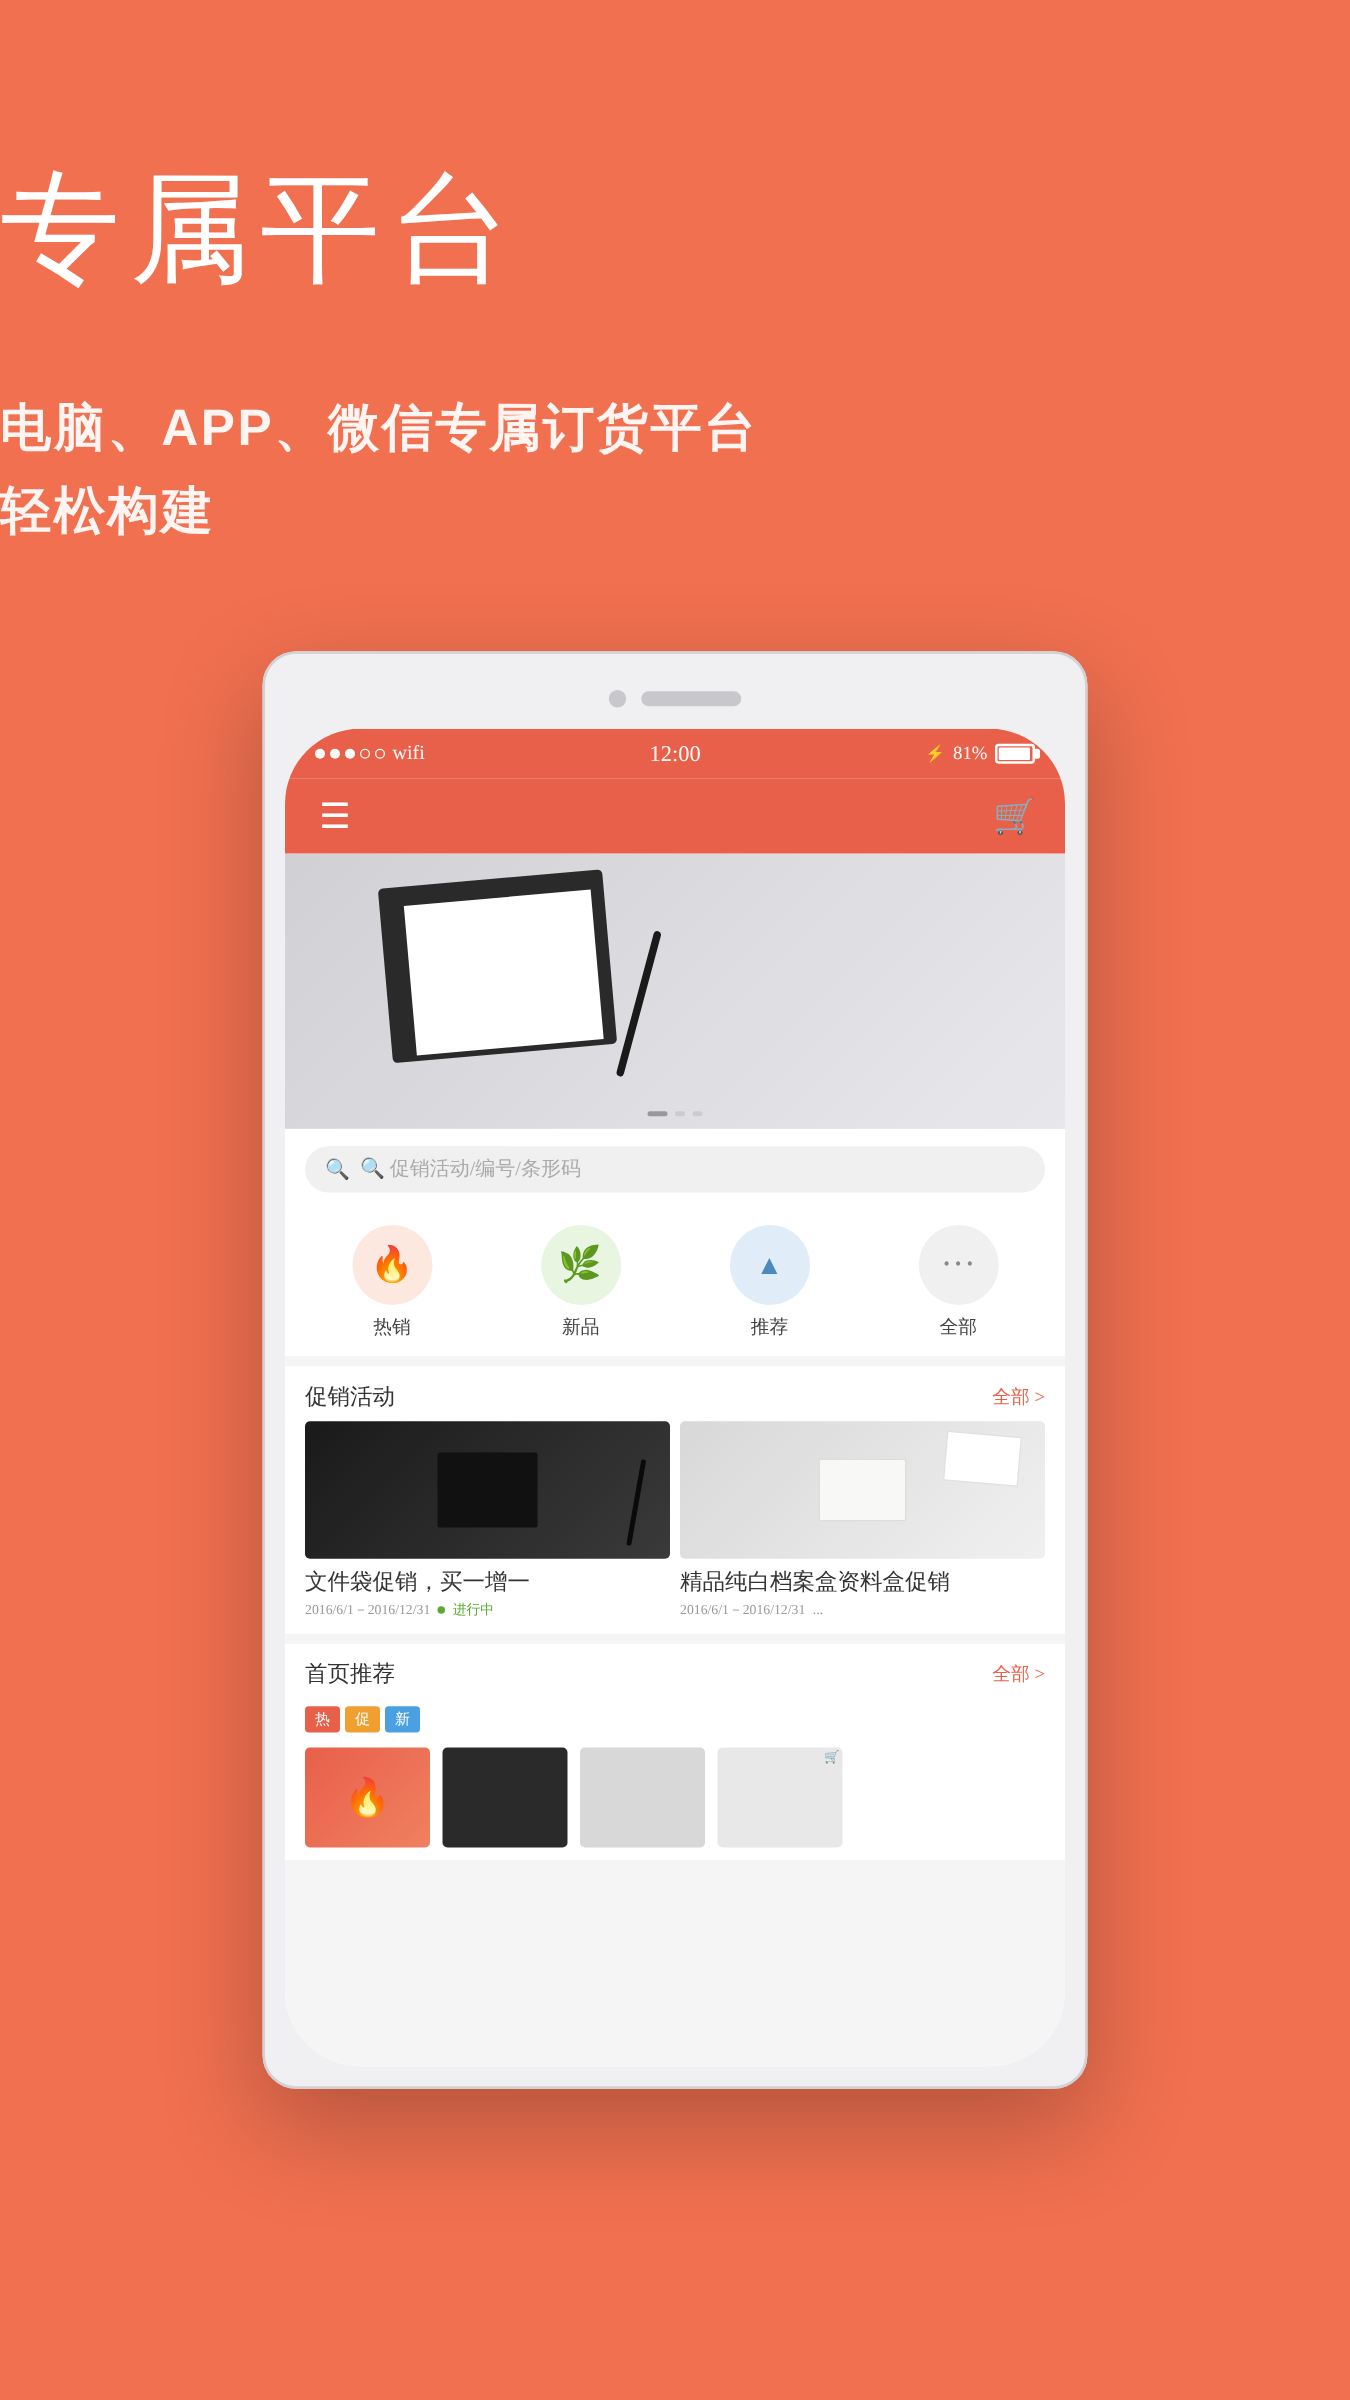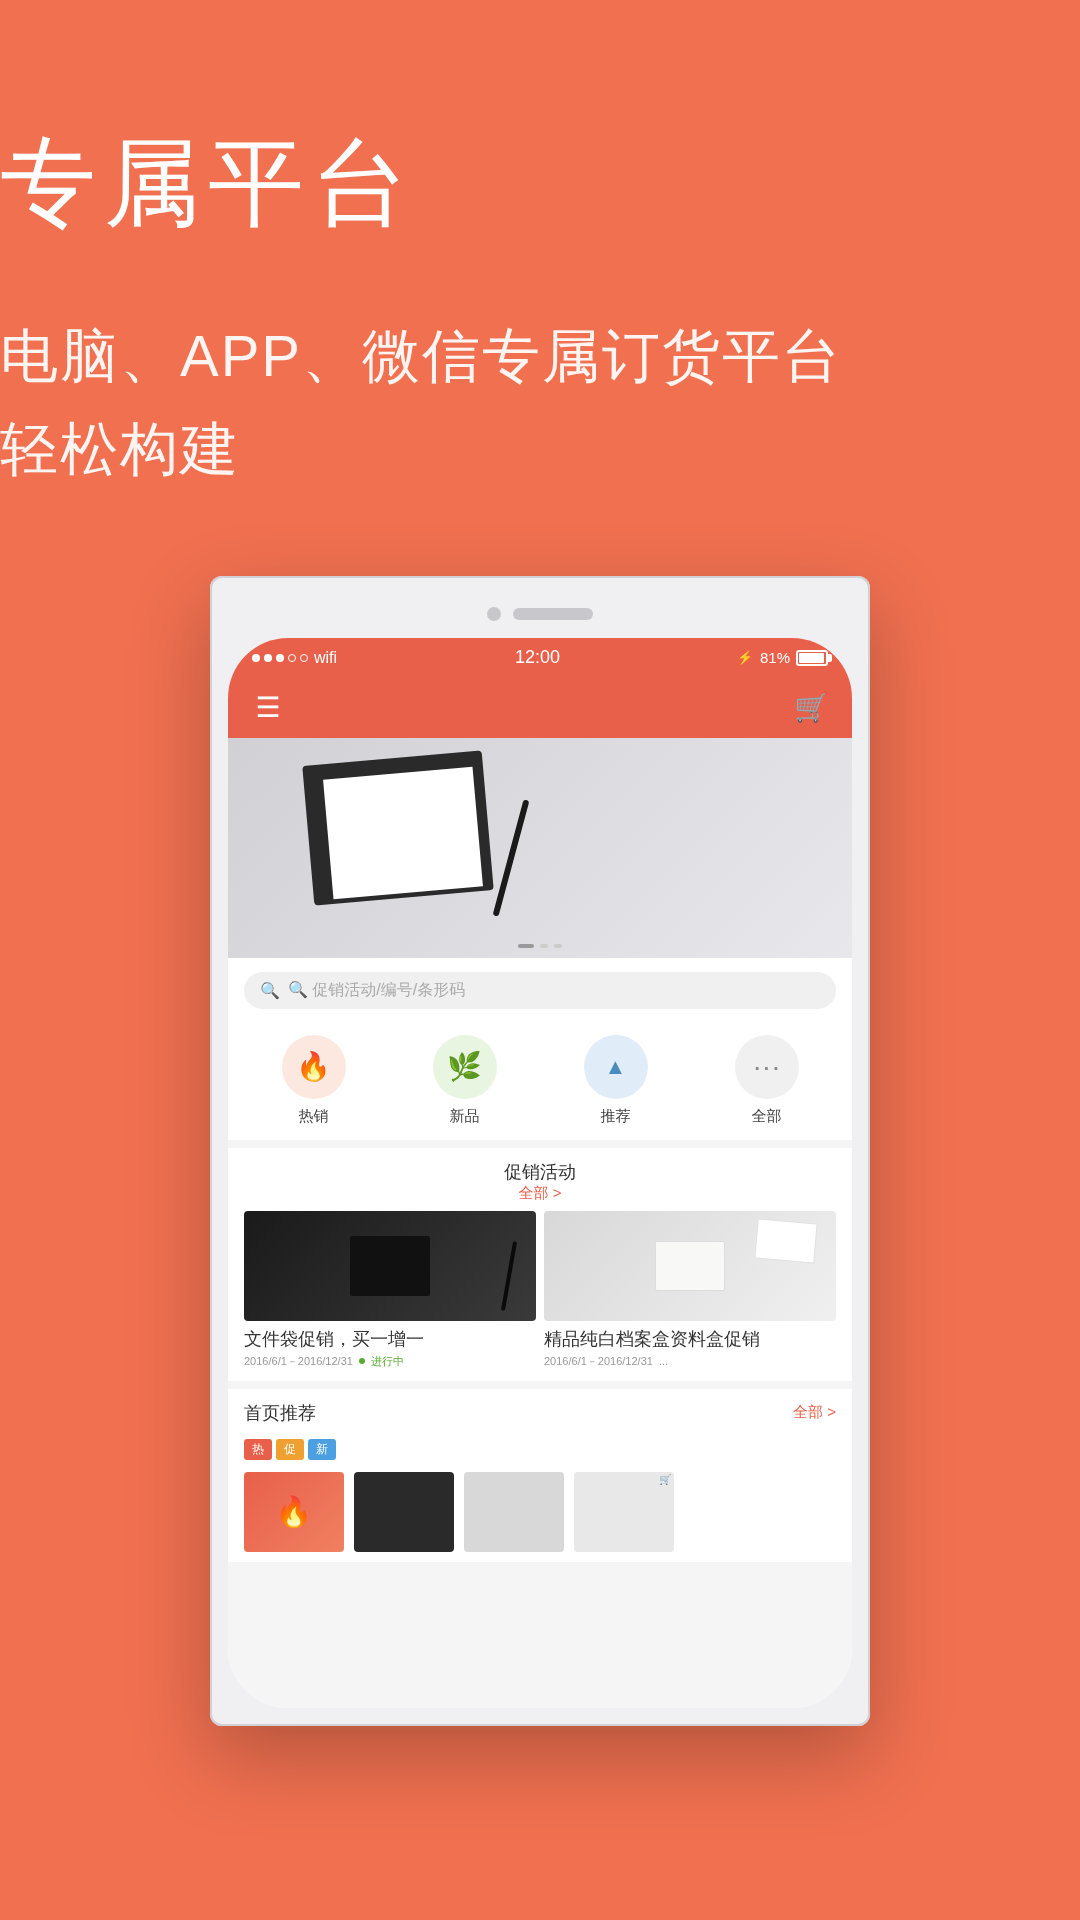--- a/index.html
+++ b/index.html
@@ -20,42 +20,43 @@
       padding-bottom: 60px;
     }
     .hero-title {
       font-size: 96px;
       color: white;
       font-weight: 500;
       letter-spacing: 8px;
       margin-bottom: 60px;
     }
     .hero-subtitle {
-      font-size: 58px;
+      font-size: 41px;
       color: rgba(255,255,255,0.92);
-      font-weight: 400;
+      font-weight: 700;
       line-height: 1.6;
       letter-spacing: 2px;
     }
 
     
     .phone-wrapper {
       display: flex;
       justify-content: center;
       align-items: flex-start;
       margin-top: 20px;
     }
     .phone-frame {
       width: 660px;
       height: 1150px;
       background: #f0f0f2;
-      border-radius: 12px;
+      border-radius: 27px;
       padding: 18px;
       position: relative;
       box-shadow: 0 30px 80px rgba(0,0,0,0.25), inset 0 0 0 2px #d0d0d5;
+      font-family: Liberation Serif, serif;
     }
     
     .phone-top-bar {
       display: flex;
       justify-content: center;
       align-items: center;
       height: 40px;
       gap: 12px;
       margin-bottom: 4px;
     }
@@ -293,21 +294,20 @@
     .cat-label { font-size: 15px; color: #444; }
 
     
     .section-header {
       display: flex;
       justify-content: space-between;
       align-items: center;
       padding: 12px 16px 8px;
       background: white;
       margin-top: 8px;
-      flex-direction: column;
     }
     .section-title { font-size: 18px; color: #333; font-weight: 500; }
     .section-more { font-size: 15px; color: #E8604A; }
 
     .promo-grid {
       display: flex;
       gap: 8px;
       padding: 0 16px 12px;
       background: white;
     }

